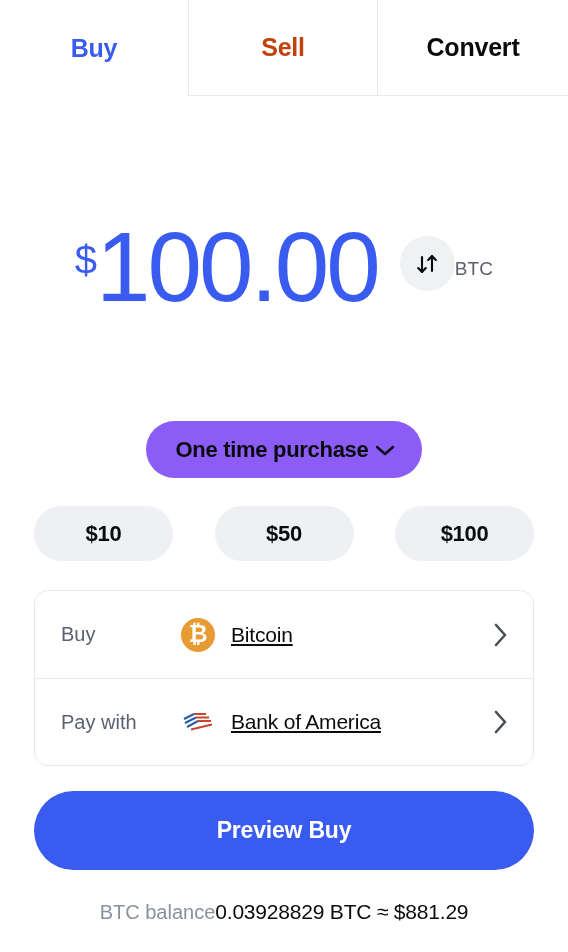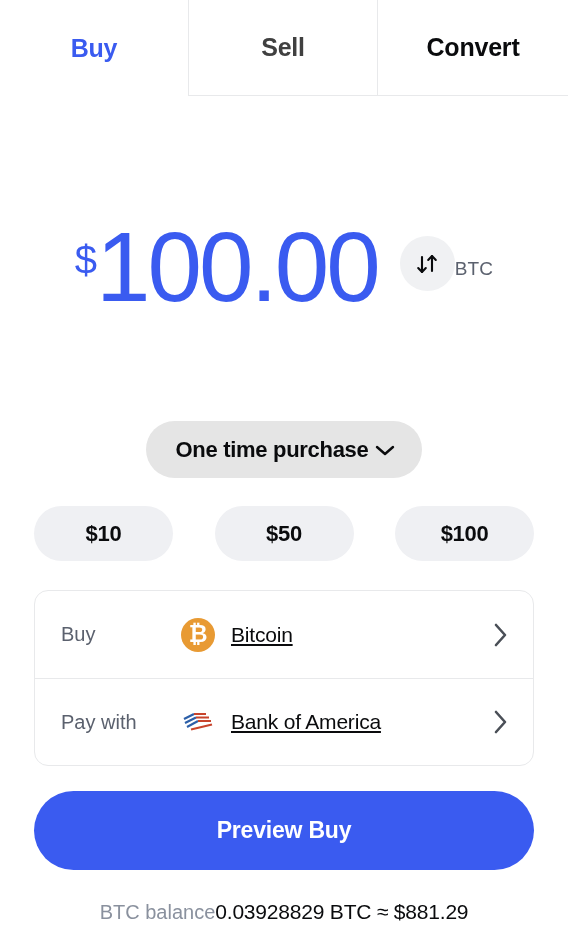--- a/index.html
+++ b/index.html
@@ -32,21 +32,21 @@
     align-items: center;
     justify-content: center;
     height: 96px;
     font-size: 25px;
     font-weight: 700;
     letter-spacing: -0.2px;
     background: #ffffff;
     cursor: pointer;
   }
   .tab-buy    { width: 188px; color: #3A5BF0; }
-  .tab-sell   { width: 190px; color: #404040;
+  .tab-sell   { width: 190px; color: #c2410c;
                 border-left: 1px solid #E8E9EB;
                 border-right: 1px solid #E8E9EB;
                 border-bottom: 1px solid #E8E9EB; }
   .tab-convert{ width: 190px; color: #0A0B0D;
                 border-bottom: 1px solid #E8E9EB; }
 
   
   .amount-area {
     position: absolute;
     top: 218px; left: 0;
@@ -109,21 +109,21 @@
     position: absolute;
     top: 421px; left: 0;
     width: 568px;
     display: flex;
     justify-content: center;
   }
   .freq-pill {
     height: 57px;
     padding: 0 26px 0 30px;
     border-radius: 30px;
-    background: #e5e5e5;
+    background: #8b5cf6;
     display: flex;
     align-items: center;
     gap: 6px;
     cursor: pointer;
   }
   .freq-label {
     font-size: 22px;
     font-weight: 700;
     color: #0A0B0D;
     letter-spacing: -0.3px;

